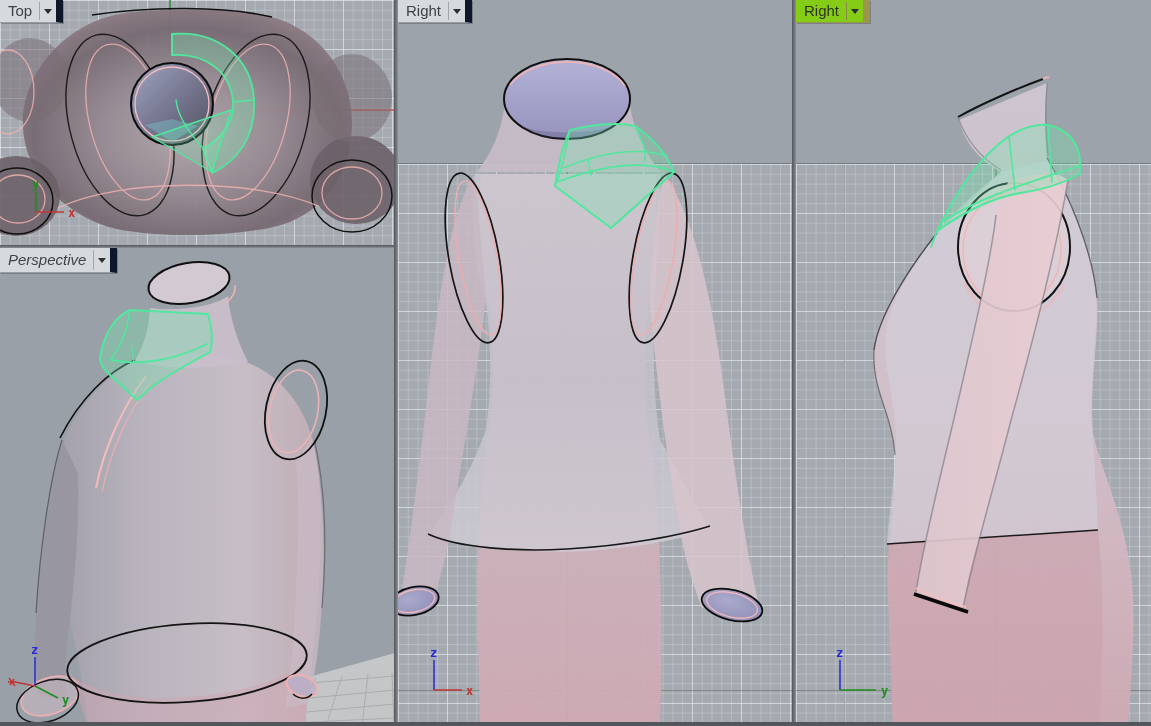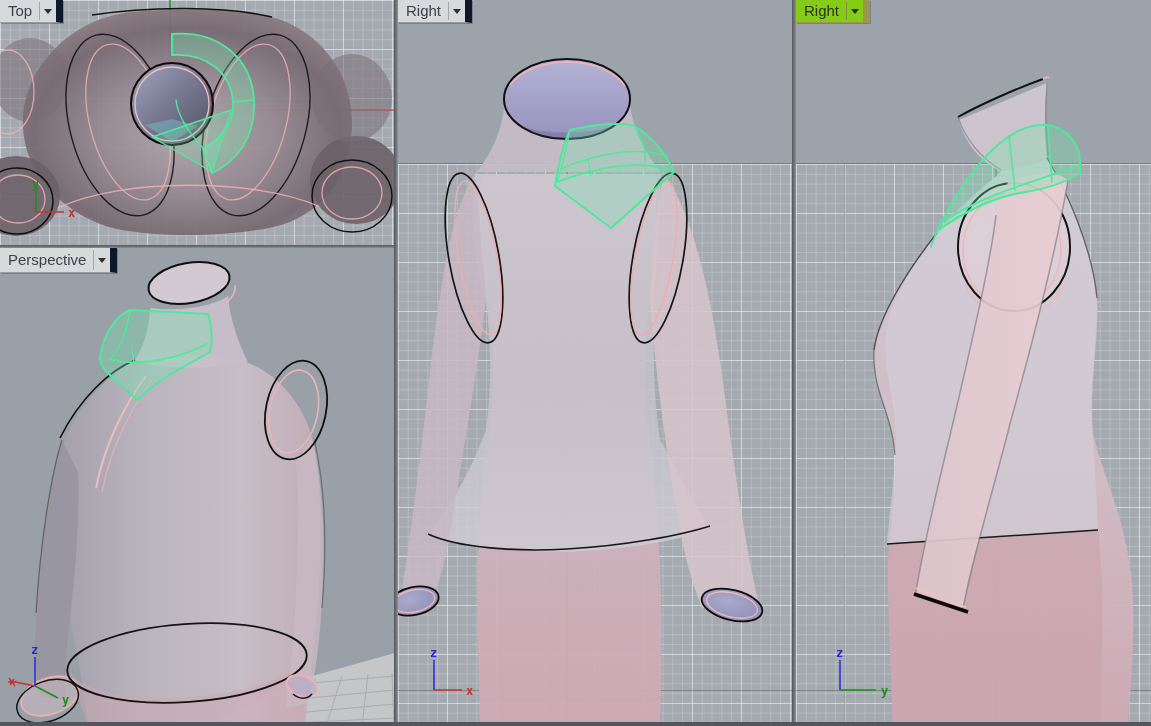--- a/index.html
+++ b/index.html
@@ -178,21 +178,21 @@
       </g>
       <g>
         <line class="axline-b" x1="35" y1="438" x2="35" y2="409"></line>
         <line class="axline-g" x1="35" y1="438" x2="58" y2="450"></line>
         <line class="axline-r" x1="35" y1="438" x2="15" y2="434"></line>
         <path d="M 9,430 L 15,438 M 8,434 L 16,434 M 10,437 L 14,431" stroke="#c23434" stroke-width="1.4"></path>
         <text class="ax ax-b" x="31" y="406">z</text>
         <text class="ax ax-g" x="62" y="456">y</text>
       </g>
     </svg>
-    <div class="vp-label" style="height:24px;">
+    <div class="vp-label" style="height:24px;font-style:italic;">
       <span class="vp-label-text">Perspective</span>
       <span class="vp-label-sep"></span>
       <span class="vp-label-arrow">
           <i class="tri"></i>
         </span>
     </div>
   </section>
 
   <section class="vp vp-front">
     <div class="gridfill grid-lower"></div>

